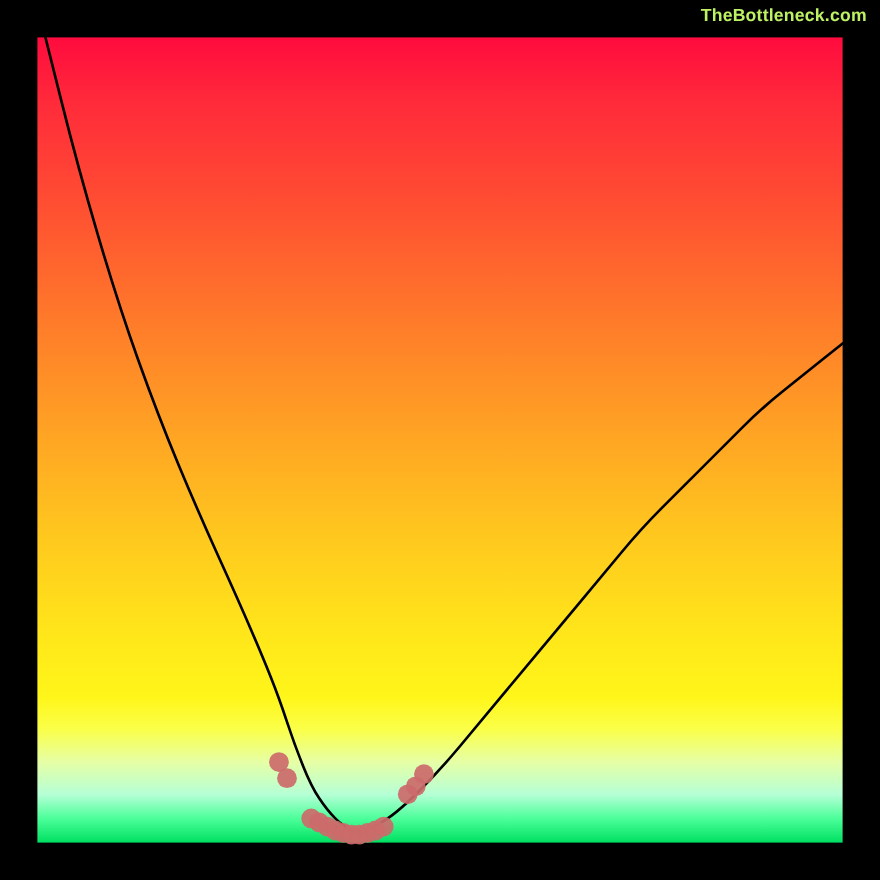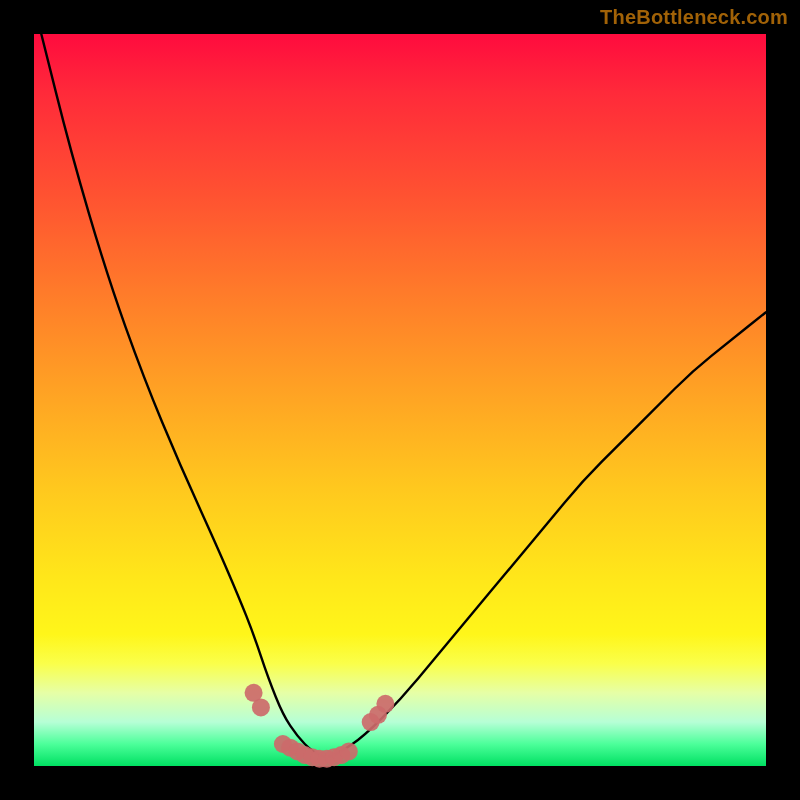--- a/index.html
+++ b/index.html
@@ -38,23 +38,23 @@
       #b6ffd6 94%,
       #4cff9a 97%,
       #00e062 100%
     );
   }
   .watermark {
     position: absolute;
     top: 6px;
     right: 12px;
     font-family: Arial, Helvetica, sans-serif;
-    font-size: 20px;
+    font-size: 16px;
     font-weight: 600;
-    color: #a16207;
+    color: #bef264;
     letter-spacing: 0.2px;
     user-select: none;
   }
   svg.curve {
     position: absolute;
     left: 0;
     top: 0;
     width: 732px;
     height: 732px;
     overflow: visible;

